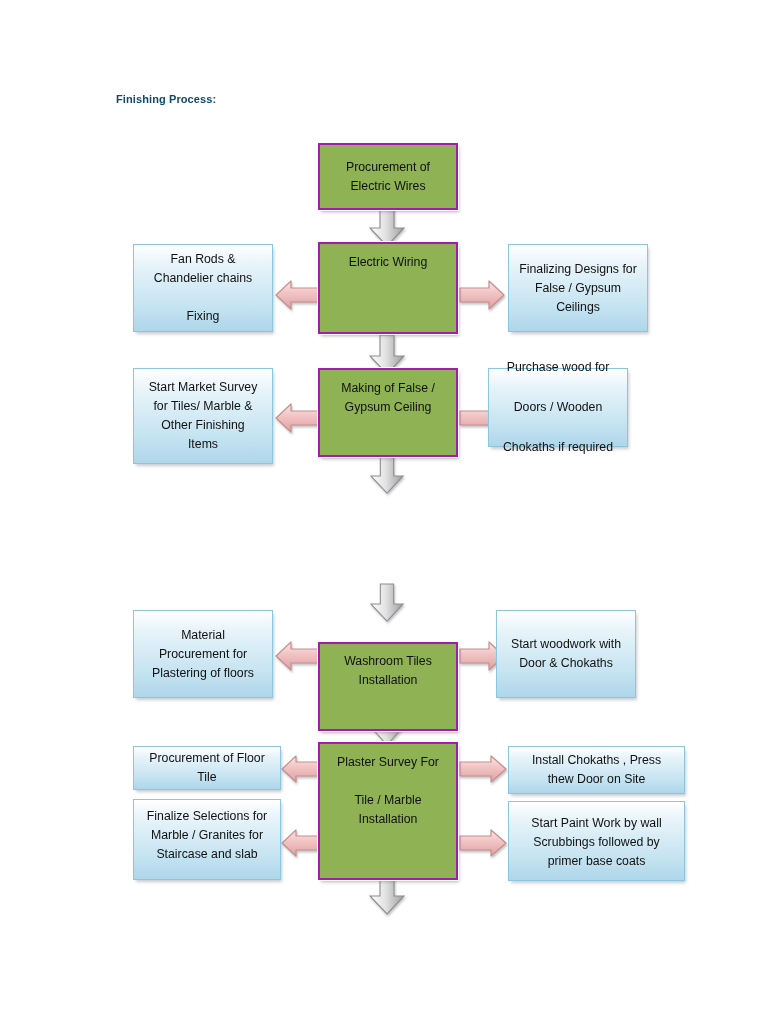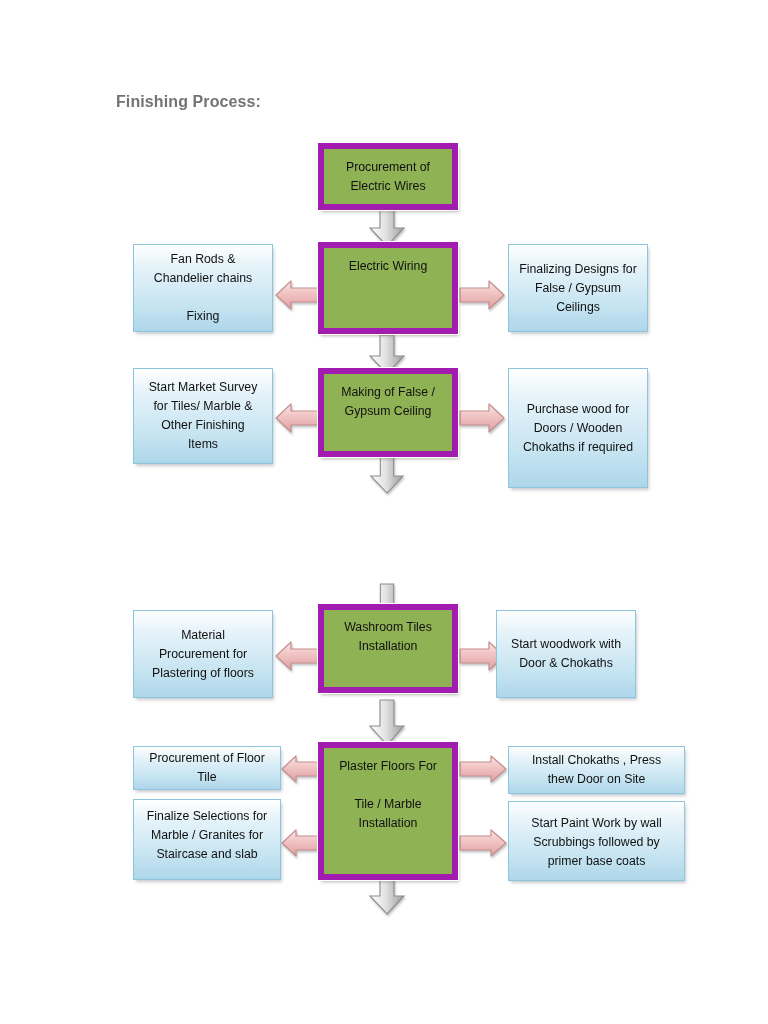--- a/index.html
+++ b/index.html
@@ -21,24 +21,24 @@
     left: 0; top: 0;
     width: 768px;
     height: 1024px;
   }
 
   
   .page-heading {
     position: absolute;
     left: 88px;
     top: 93px;
-    font-size: 16px;
+    font-size: 11px;
     font-weight: bold;
     letter-spacing: 0.1px;
-    color: #737373;
+    color: #0c4a6e;
     white-space: nowrap;
     padding-left: 28px;
   }
 
   
   .node {
     position: absolute;
     box-sizing: border-box;
     display: flex;
     flex-direction: column;
@@ -50,21 +50,21 @@
     color: #111111;
     padding: 4px 7px;
   }
 
   
   .node.green {
     background: #8eb martian;
   }
   .node.green {
     background: #8fb254;
-    border: 6px solid #a21caf;
+    border: 2px solid #a21caf;
     box-shadow:
       0 0 0 1px #ffffff,
       2px 3px 3px -1px rgba(120,125,110,0.55);
   }
 
   
   .node.blue {
     background: linear-gradient(to bottom, #ffffff 0%, #e8f4fa 22%, #c6e4f1 70%, #aed6ea 100%);
     border: 1px solid #8fc4dd;
     box-shadow: 2px 3px 3px -1px rgba(130,140,150,0.45);
@@ -224,45 +224,45 @@
     <span class="line">Gypsum Ceiling</span>
   </div>
 
   <div class="node blue" style="left:133px; top:368px; width:140px; height:96px;">
     <span class="line">Start Market Survey</span>
     <span class="line">for Tiles/ Marble &amp;</span>
     <span class="line">Other Finishing</span>
     <span class="line">Items</span>
   </div>
 
-  <div class="node blue" style="left:508px; top:368px; width:140px; height:120px;">
+  <div class="node blue" style="left:488px; top:368px; width:140px; height:79px;gap:21px;">
     <span class="line">Purchase wood for</span>
     <span class="line">Doors / Wooden</span>
     <span class="line">Chokaths if required</span>
   </div>
 
 
-  <div class="node green" style="left:318px; top:604px; width:140px; height:89px; justify-content:flex-start; padding-top:8px;">
+  <div class="node green" style="left:318px; top:642px; width:140px; height:89px; justify-content:flex-start; padding-top:8px;">
     <span class="line">Washroom Tiles</span>
     <span class="line">Installation</span>
   </div>
 
   <div class="node blue" style="left:133px; top:610px; width:140px; height:88px;">
     <span class="line">Material</span>
     <span class="line">Procurement for</span>
     <span class="line">Plastering of floors</span>
   </div>
 
   <div class="node blue" style="left:496px; top:610px; width:140px; height:88px;">
     <span class="line">Start woodwork with</span>
     <span class="line">Door &amp; Chokaths</span>
   </div>
 
   <div class="node green" style="left:318px; top:742px; width:140px; height:138px; justify-content:flex-start; padding-top:9px;">
-    <span class="line">Plaster Floors For</span>
+    <span class="line">Plaster Survey For</span>
     <span class="gap"></span>
     <span class="line">Tile / Marble</span>
     <span class="line">Installation</span>
   </div>
 
   <div class="node blue" style="left:133px; top:746px; width:148px; height:44px;">
     <span class="line">Procurement of Floor</span>
     <span class="line">Tile</span>
   </div>
 

